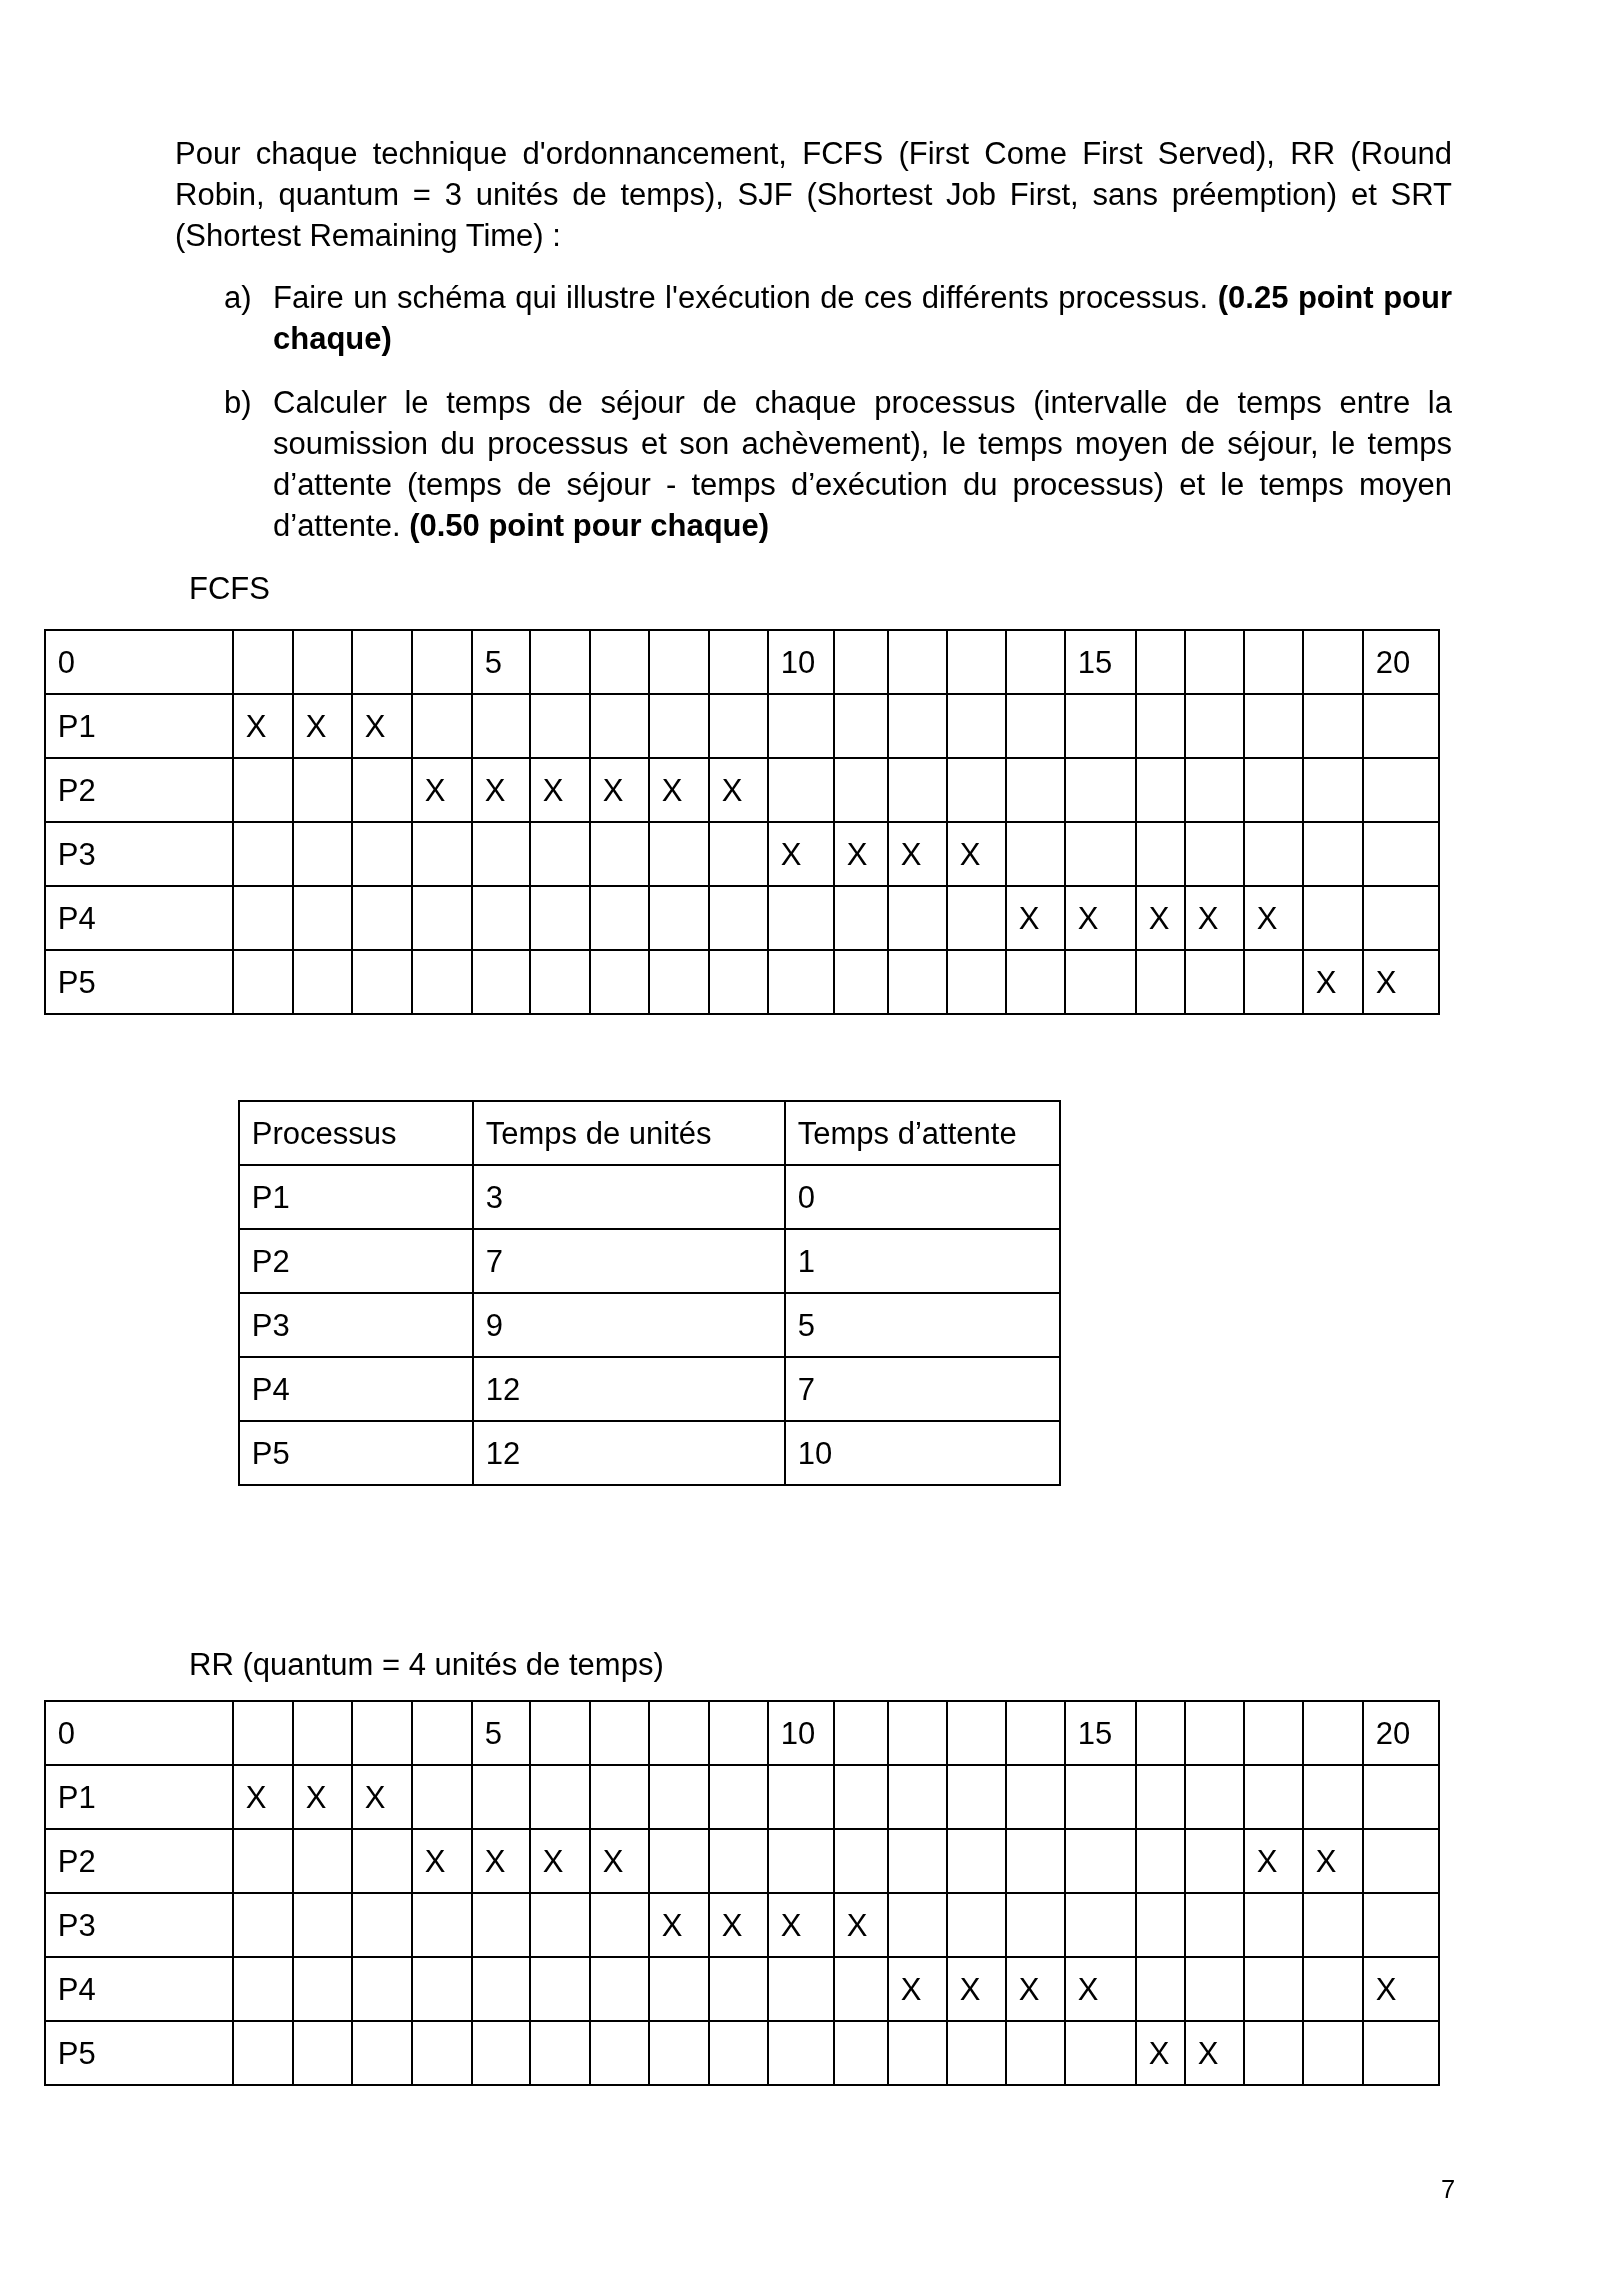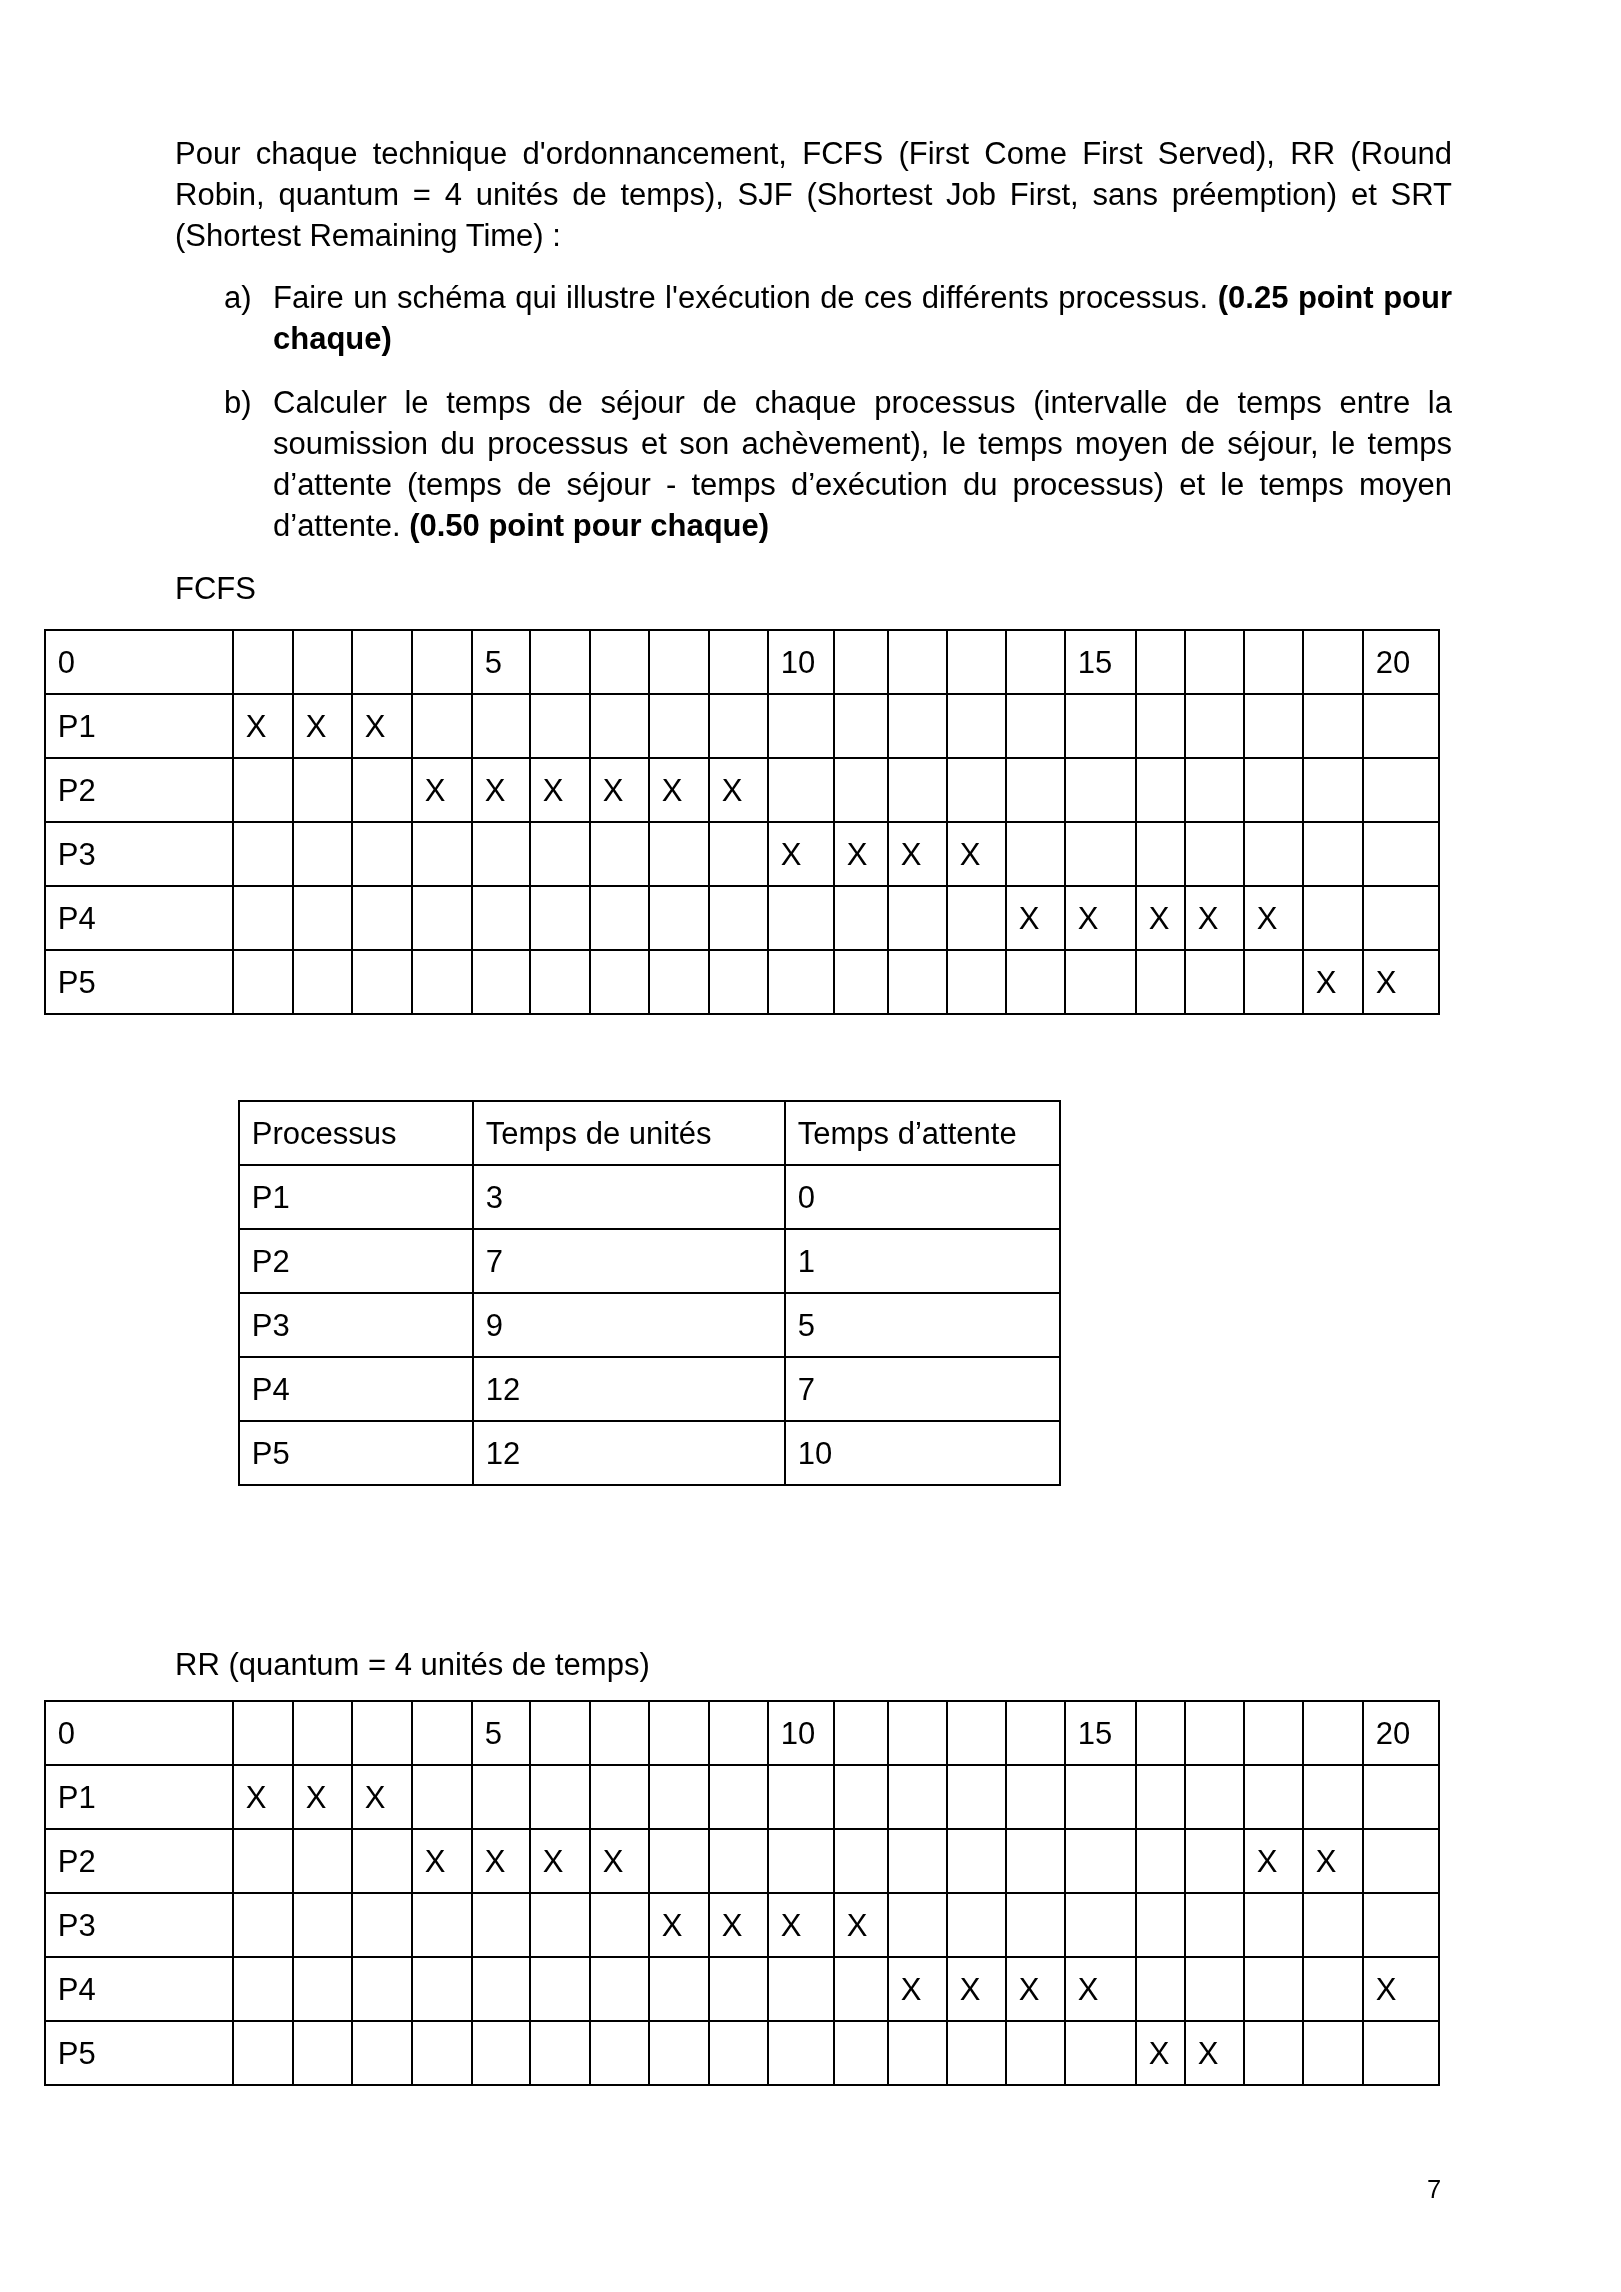--- a/index.html
+++ b/index.html
@@ -1,20 +1,20 @@
 <!DOCTYPE html>
 <html><head>
 <meta charset="utf-8">
 <style>
   html, body { margin: 0; padding: 0; background: #ffffff; }
   body {
     width: 1621px; height: 2293px; position: relative; overflow: hidden;
     font-family: "Liberation Sans", sans-serif; color: #000000;
   }
-  .abs { position: absolute; }
+  .abs { position: absolute; margin-left: 14px; }
   .para {
     left: 175px; top: 133px; width: 1277px;
     font-size: 31px; line-height: 41px; text-align: justify; margin: 0;
   }
   .item { left: 224px; width: 1228px; font-size: 31px; line-height: 41px; margin: 0; }
   .item .marker { position: absolute; left: 0; top: 0; }
   .item .body { margin-left: 49px; text-align: justify; }
   .item .bold { font-weight: bold; }
   .section-label { left: 175px; font-size: 31px; line-height: 41px; }
 
@@ -27,21 +27,21 @@
     vertical-align: middle; line-height: 35px; white-space: nowrap; overflow: hidden;
   }
   table.gantt td { border-left-width: 2px; border-right-width: 2px; }
   table.gantt td.lab { border-left-width: 2.9px; border-right-width: 2.9px; }
   table.gantt td:last-child { border-right-width: 2.9px; border-radius: 6px; }
   .page-num { left: 1427px; top: 2174px; font-size: 25.5px; line-height: 31px; }
 </style>
 </head>
 <body>
 
-<p class="abs para">Pour chaque technique d'ordonnancement, FCFS (First Come First Served), RR (Round Robin, quantum = 4 unités de temps), SJF (Shortest Job First, sans préemption) et SRT (Shortest Remaining Time) :</p>
+<p class="abs para">Pour chaque technique d'ordonnancement, FCFS (First Come First Served), RR (Round Robin, quantum = 3 unités de temps), SJF (Shortest Job First, sans préemption) et SRT (Shortest Remaining Time) :</p>
 
 <div class="abs item" style="top:277px;">
   <span class="marker">a)</span>
   <div class="body"><span>Faire un schéma qui illustre l'exécution de ces différents processus. </span><span class="bold">(0.25 point pour chaque)</span></div>
 </div>
 
 <div class="abs item" style="top:382px;">
   <span class="marker">b)</span>
   <div class="body"><span>Calculer le temps de séjour de chaque processus (intervalle de temps entre la soumission du processus et son achèvement), le temps moyen de séjour, le temps d’attente (temps de séjour - temps d’exécution du processus) et le temps moyen d’attente. </span><span class="bold">(0.50 point pour chaque)</span></div>
 </div>

